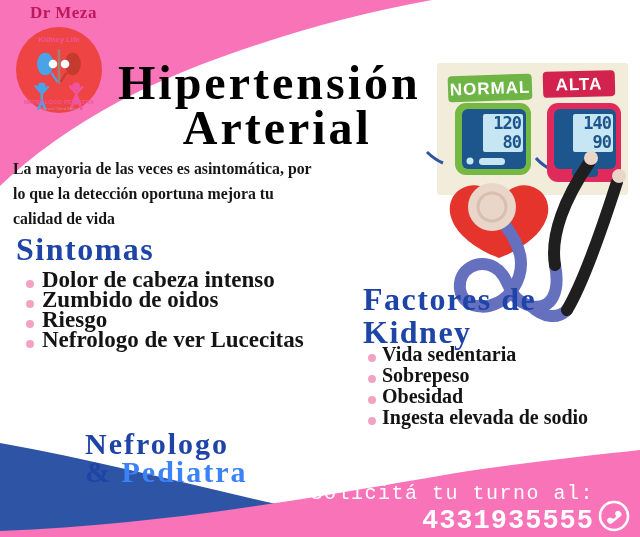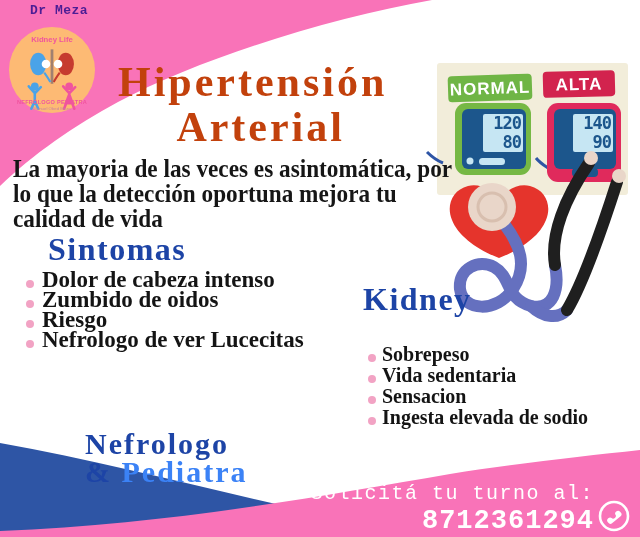--- a/index.html
+++ b/index.html
@@ -6,42 +6,42 @@
   .canvas{
     position:relative;width:640px;height:537px;overflow:hidden;background:#ffffff;
     font-family:"Liberation Serif","DejaVu Serif",serif;
   }
   .bg{position:absolute;left:0;top:0;z-index:0;}
   .illus{position:absolute;left:410px;top:50px;z-index:1;}
   .abs{position:absolute;z-index:2;}
 
   .dr-meza{
     left:30px;top:3px;
-    font-family:Liberation Mono, monospace;
-    font-weight:800;font-size:13px;color:#4c1d95;letter-spacing:.5px;
+    font-family:Liberation Serif, serif;
+    font-weight:800;font-size:17px;color:#be185d;letter-spacing:.5px;
   }
   .logo{
-    left:9px;top:27px;width:86px;height:86px;border-radius:50%;
-    background:#fdba74;z-index:2;
+    left:16px;top:27px;width:86px;height:86px;border-radius:50%;
+    background:#ef4444;z-index:2;
   }
   .title{
-    left:118px;top:60px;color:#c2410c;font-weight:bold;
-    font-size:42px;line-height:45px;letter-spacing:3px;white-space:nowrap;
+    left:118px;top:60px;color:#000000;font-weight:bold;
+    font-size:48px;line-height:45px;letter-spacing:3px;white-space:nowrap;
   }
   .title .t2{margin-left:16px;text-align:center;}
   .intro{
     left:13px;top:156px;color:#161616;font-weight:bold;
-    font-size:25px;line-height:25px;
+    font-size:17px;line-height:25px;
   }
   .intro div{white-space:nowrap;transform:scaleX(.93);transform-origin:left;}
   .sec-heading{
     color:#1D44A6;font-weight:bold;font-size:32px;line-height:33px;
     letter-spacing:1.5px;white-space:nowrap;z-index:3;
   }
-  .sintomas{left:16px;top:233px;margin-left:32px;}
+  .sintomas{left:16px;top:233px;}
   .factores{left:363px;top:283px;}
   ul.blist{list-style:none;margin:0;padding:0;}
   ul.blist li{position:relative;white-space:nowrap;font-weight:bold;color:#141414;}
   ul.blist .dot{
     position:absolute;border-radius:50%;background:#F2A3C4;
   }
   .symptoms{left:26px;top:270px;font-size:23px;}
   .symptoms li{padding-left:16px;line-height:20px;height:20px;}
   .symptoms .dot{width:8px;height:8px;left:0;top:10px;}
   .risk{left:368px;top:344px;font-size:20px;z-index:3;}
@@ -163,37 +163,38 @@
 
   <div class="abs sec-heading sintomas">Sintomas</div>
   <ul class="abs blist symptoms">
     <li><span class="dot"></span><span>Dolor de cabeza intenso</span></li>
     <li><span class="dot"></span><span>Zumbido de oidos</span></li>
     <li><span class="dot"></span><span>Riesgo</span></li>
     <li><span class="dot"></span><span>Nefrologo de ver Lucecitas</span></li>
   </ul>
 
   <div class="abs sec-heading factores">
+    <div>Factores de</div>
     <div>Kidney</div>
   </div>
   <ul class="abs blist risk">
+    <li><span class="dot"></span><span>Vida sedentaria</span></li>
     <li><span class="dot"></span><span>Sobrepeso</span></li>
-    <li><span class="dot"></span><span>Vida sedentaria</span></li>
-    <li><span class="dot"></span><span>Sensacion</span></li>
+    <li><span class="dot"></span><span>Obesidad</span></li>
     <li><span class="dot"></span><span>Ingesta elevada de sodio</span></li>
   </ul>
 
   <div class="abs roles">
     <div>Nefrologo</div>
     <div><span>&amp;</span> <span class="pink">Pediatra</span></div>
   </div>
 
   <div class="abs footer">
     <div class="cta">Solicitá tu turno al:</div>
-    <div class="phone">8712361294</div>
+    <div class="phone">4331935555</div>
   </div>
   <div class="abs phone-badge">
     <svg width="34" height="34" viewBox="0 0 34 34">
       <circle cx="17" cy="17" r="14" fill="none" stroke="#ffffff" stroke-width="2.6"></circle>
       <g transform="translate(17,18) rotate(-40)">
         <path fill="#ffffff" d="M-8,0 a2.8,2.8 0 0 1 2.8,-2.8 c1.6,0 2.7,1 2.7,2.1 0,1.5 1.2,2 2.5,2 s2.5,-0.5 2.5,-2 c0,-1.1 1.1,-2.1 2.7,-2.1 a2.8,2.8 0 0 1 2.8,2.8 v1.6 c0,1.1 -0.9,2 -2,2 h-12 c-1.1,0 -2,-0.9 -2,-2 z"></path>
       </g>
     </svg>
   </div>
 

